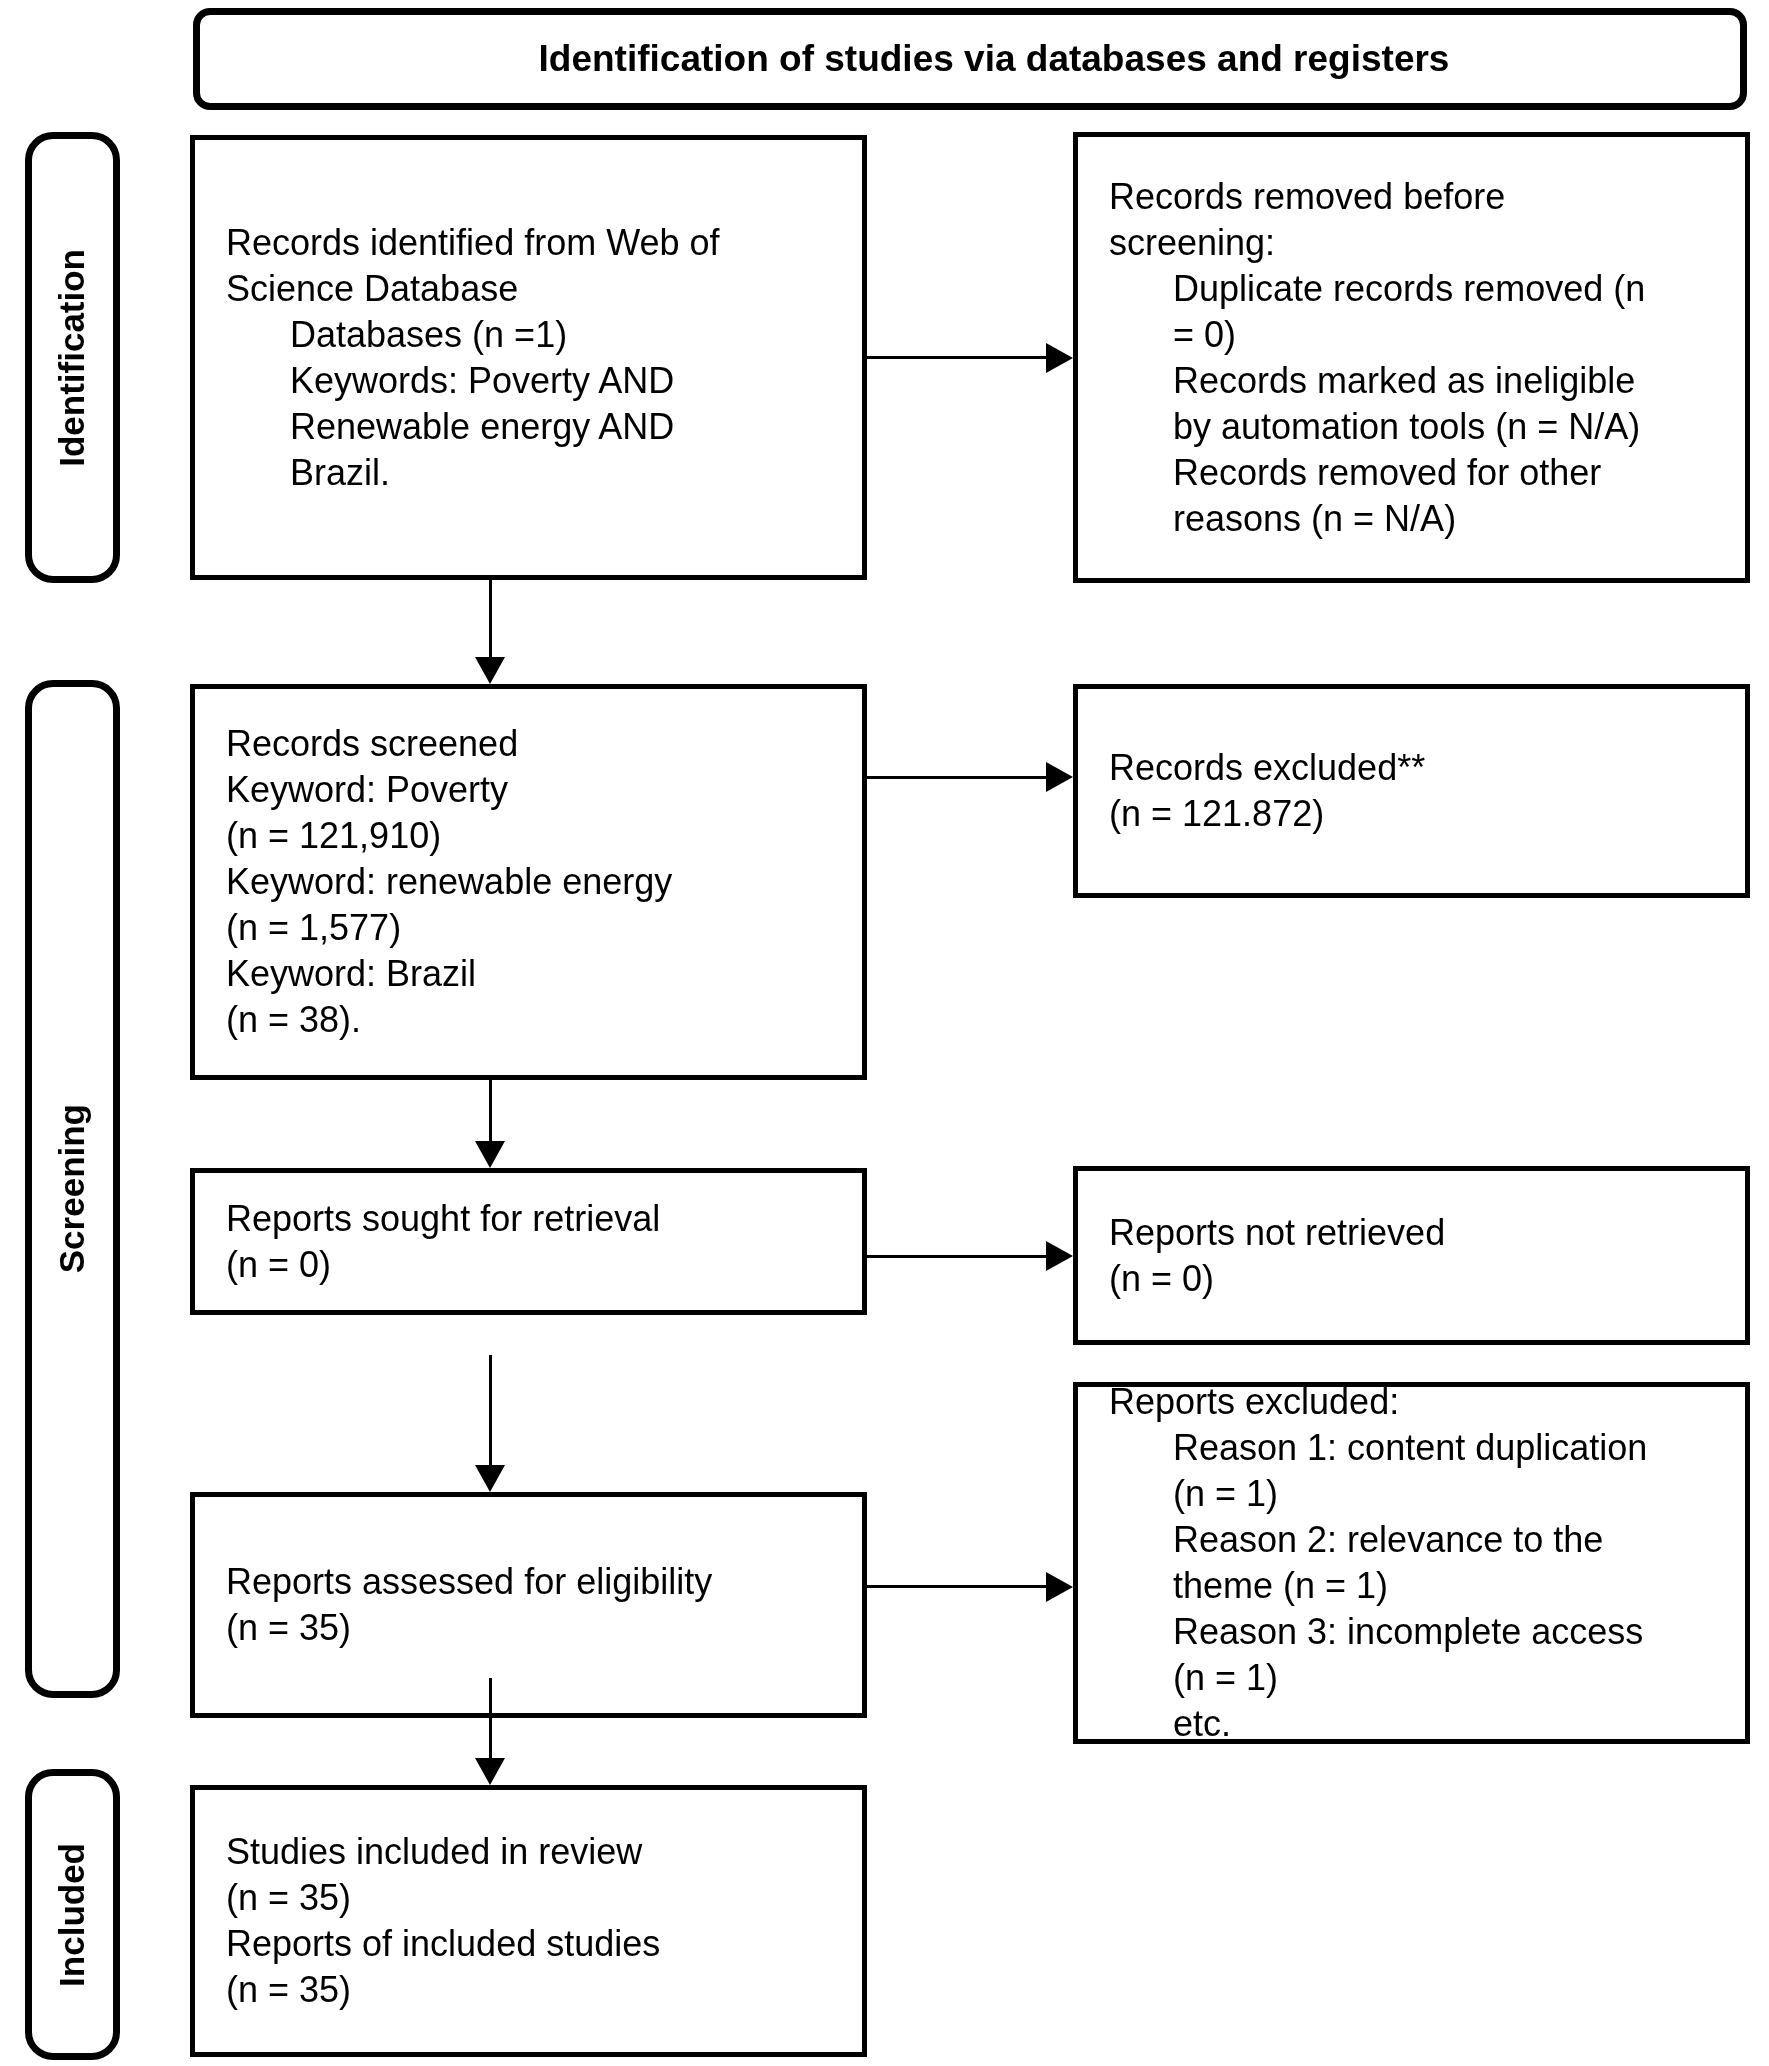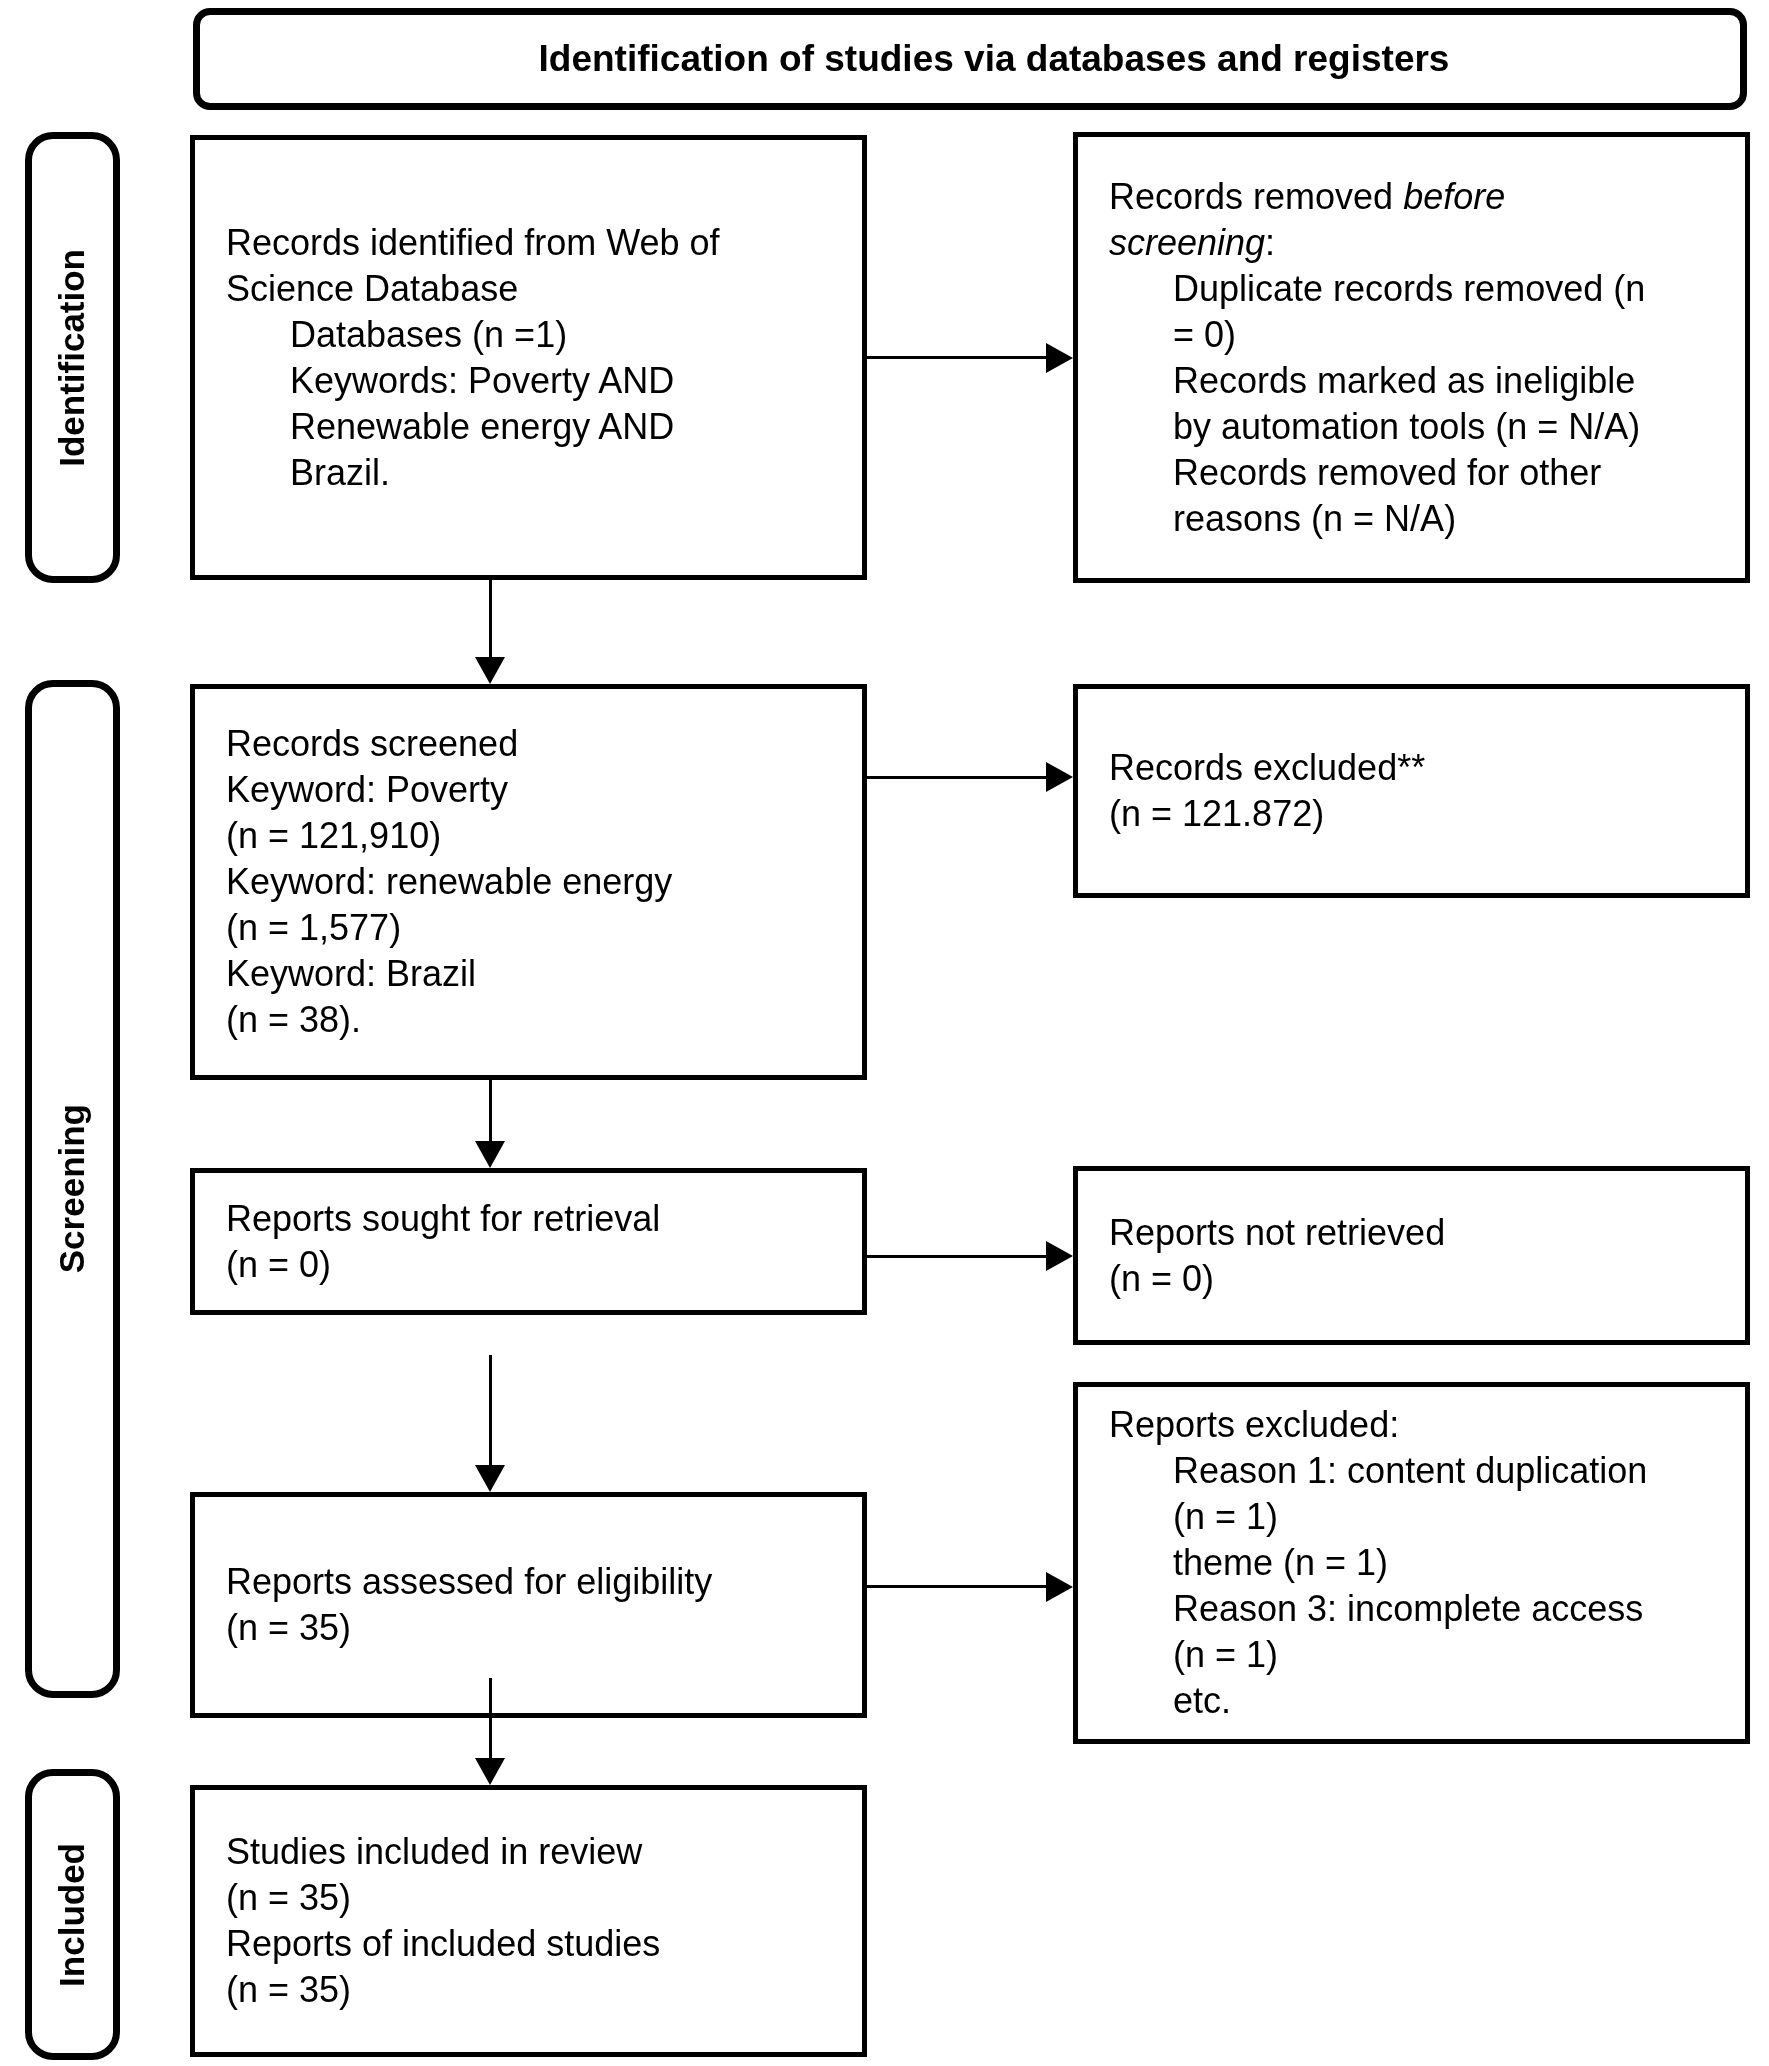--- a/index.html
+++ b/index.html
@@ -20,21 +20,21 @@
     background:#fff;
     display:flex;
     flex-direction:column;
     justify-content:center;
     padding:13px 23px 13px 31px;
     font-size:36px;
     line-height:46px;
   }
   .ln{white-space:pre;}
   .ind{padding-left:64px;}
-  .it{font-style:italic;}
+  .it{}
   .title-box{
     position:absolute;
     box-sizing:border-box;
     border:7px solid #000;
     border-radius:17px;
     background:#fff;
     display:flex;
     align-items:center;
     justify-content:center;
     font-weight:bold;
@@ -139,20 +139,21 @@
 
   <div class="node" style="left:190px;top:1492px;width:677px;height:226px;">
     <div class="ln">Reports assessed for eligibility</div>
     <div class="ln">(n = 35)</div>
   </div>
 
   <div class="node" style="left:1073px;top:1382px;width:677px;height:362px;">
     <div class="ln">Reports excluded:</div>
     <div class="ln ind">Reason 1: content duplication</div>
     <div class="ln ind">(n = 1)</div>
+    <div class="ln ind">Reason 2: relevance to the</div>
     <div class="ln ind">theme (n = 1)</div>
     <div class="ln ind">Reason 3: incomplete access</div>
     <div class="ln ind">(n = 1)</div>
     <div class="ln ind">etc.</div>
   </div>
 
   <div class="node" style="left:190px;top:1785px;width:677px;height:272px;">
     <div class="ln">Studies included in review</div>
     <div class="ln">(n = 35)</div>
     <div class="ln">Reports of included studies</div>

